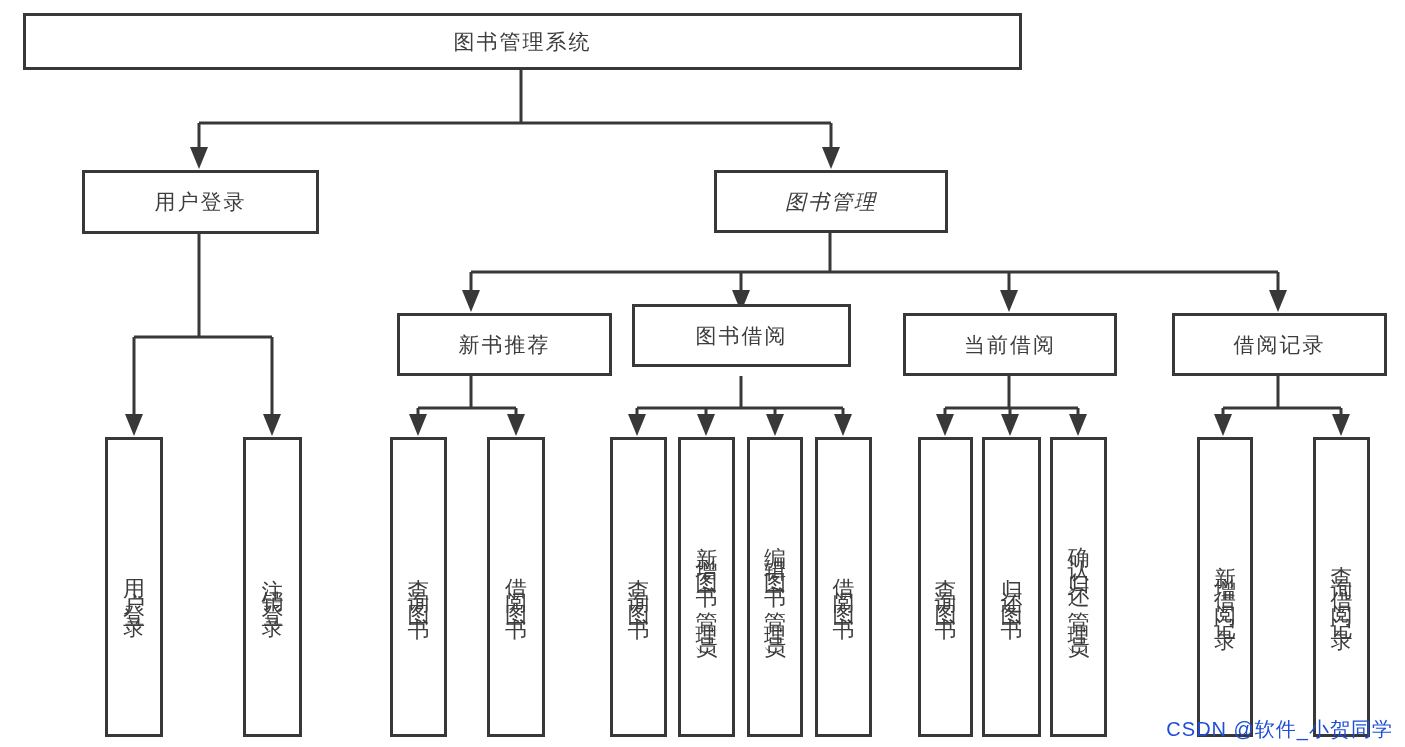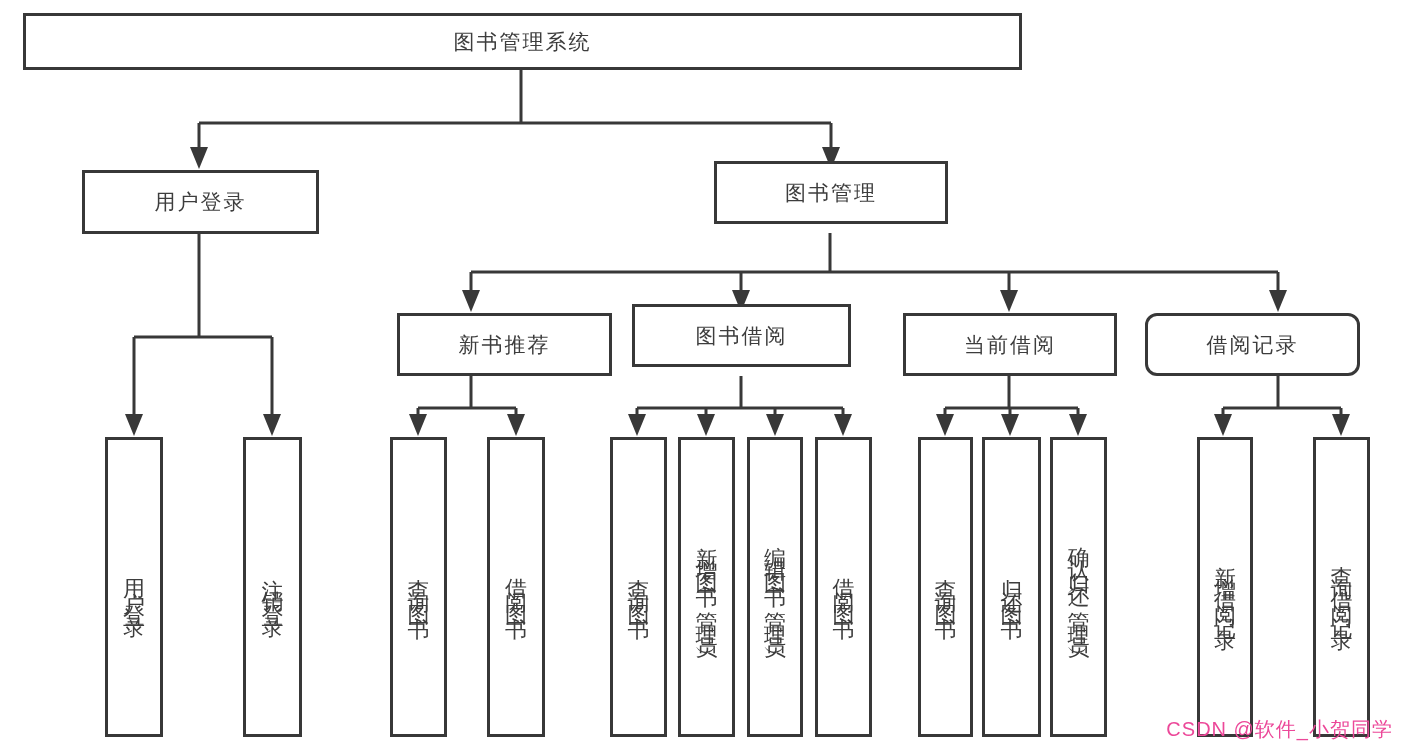--- a/index.html
+++ b/index.html
@@ -32,26 +32,26 @@
     writing-mode:vertical-lr;
     font-size:22px;
     letter-spacing:13px;
     line-height:1;
     padding:6px 0;
   }
   
   .n-root        {left:23px;  top:13px;  width:999px; height:57px;}
   
   .n-user-login  {left:82px;  top:170px; width:237px; height:64px;}
-  .n-book-mgmt   {left:714px; top:161px; width:234px; height:63px;}
+  .n-book-mgmt   {left:714px; top:170px; width:234px; height:63px;font-style:italic;}
   
   .n-new-book    {left:364px; top:313px; width:215px; height:63px;margin-left:33px;}
   .n-book-borrow {left:632px; top:304px; width:219px; height:63px;}
   .n-cur-borrow  {left:903px; top:313px; width:214px; height:63px;text-align:center;}
-  .n-borrow-rec  {left:1145px;top:313px; width:215px; height:63px;border-radius:12px;}
+  .n-borrow-rec  {left:1172px;top:313px; width:215px; height:63px;}
   
   .leaf{top:437px;height:300px;}
   .l-1 {left:105px;  width:58px;}
   .l-2 {left:243px;  width:59px;}
   .l-3 {left:390px;  width:57px;}
   .l-4 {left:487px;  width:58px;}
   .l-5 {left:610px;  width:57px;}
   .l-6 {left:678px;  width:57px;}
   .l-7 {left:747px;  width:56px;}
   .l-8 {left:815px;  width:57px;}
@@ -69,21 +69,21 @@
     pointer-events:none;
   }
   .connectors path{stroke:var(--line); stroke-width:3; fill:none;}
   .connectors polygon{fill:var(--line); stroke:none;}
 
   .watermark{
     position:absolute;
     right:12px;
     bottom:4px;
     font-size:20px;
-    color:#ec4899;
+    color:#1d4ed8;
     letter-spacing:1px;
     z-index:5;
     white-space:nowrap;
   }
 </style>
 </head>
 <body>
 
 <div class="stage">
 

